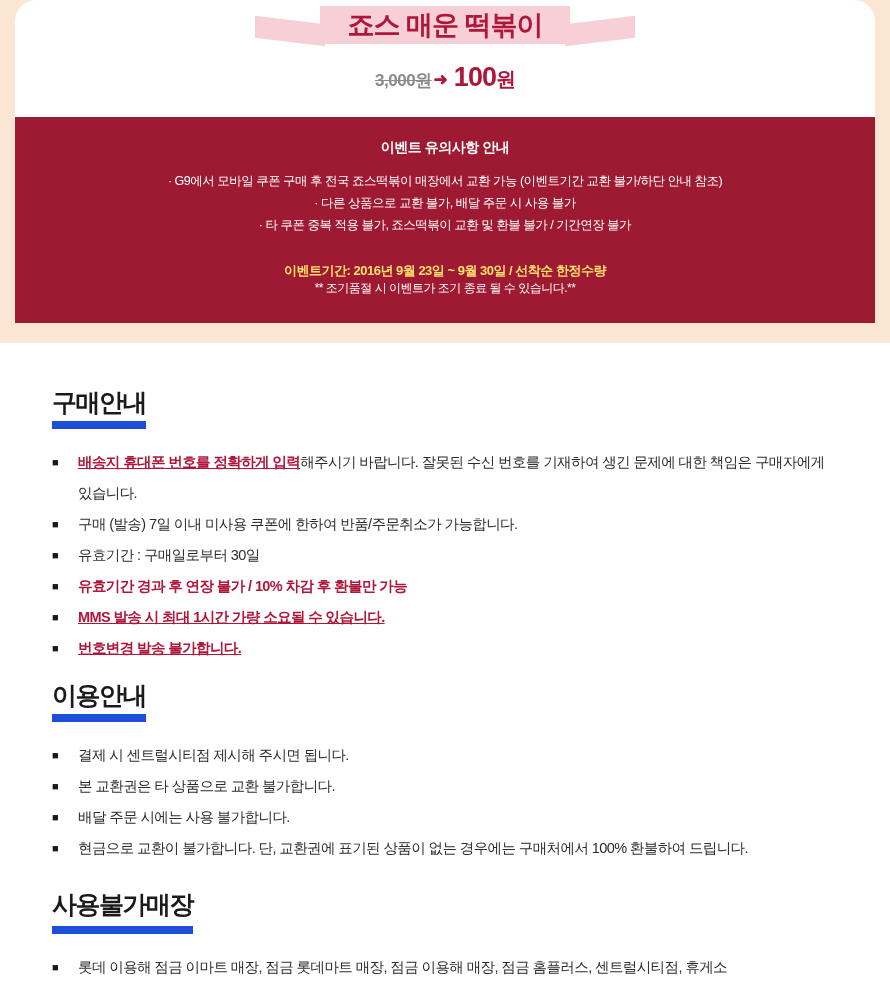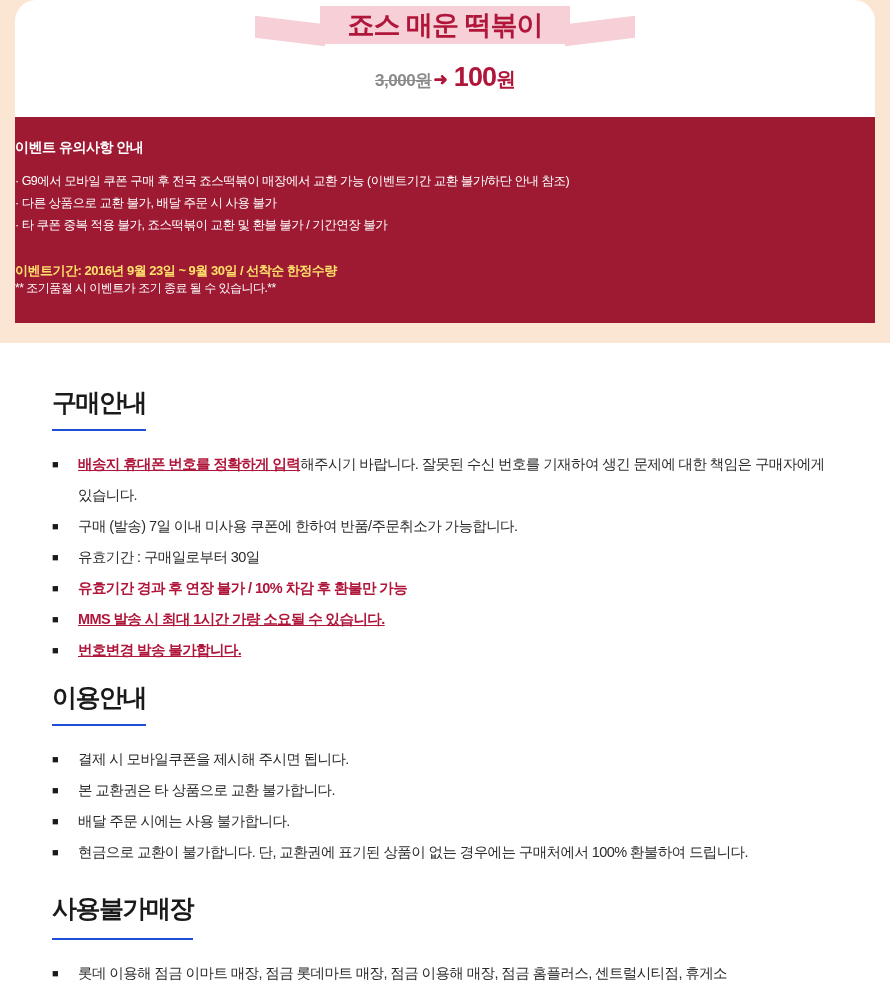--- a/index.html
+++ b/index.html
@@ -105,20 +105,21 @@
     font-size: 20px;
   }
 
   
   .notice {
     background: #9e1a33;
     color: #ffffff;
     width: 860px;
     margin: 0 auto;
     padding: 22px 0 26px 0;
+    text-align: center;
   }
   .notice-title {
     font-size: 14px;
     font-weight: bold;
     letter-spacing: -0.5px;
     margin-bottom: 13px;
   }
   .notice-line {
     font-size: 12.5px;
     line-height: 22px;
@@ -140,22 +141,22 @@
   .content {
     padding: 44px 52px 0 52px;
   }
   h2.sec-title {
     font-size: 25px;
     font-weight: bold;
     color: #1a1a1a;
     letter-spacing: -1.5px;
     margin: 0 0 18px 0;
     display: inline-block;
-    border-bottom: 2px solid #1d4ed8;
-    padding-bottom: 12px;
+    border-bottom: 8px solid #1d4ed8;
+    padding-bottom: 4px;
     line-height: 30px;
   }
   .sec + .sec { margin-top: 16px; }
   ul.items {
     list-style: none;
     margin: 0;
     padding: 0;
   }
   ul.items li {
     font-size: 14.5px;
@@ -227,21 +228,21 @@
         <li><span class="bullet">■</span><span>유효기간 : 구매일로부터 30일</span></li>
         <li><span class="bullet">■</span><span class="em-red-nolink">유효기간 경과 후 연장 불가 / 10% 차감 후 환불만 가능</span></li>
         <li><span class="bullet">■</span><span class="em-red">MMS 발송 시 최대 1시간 가량 소요될 수 있습니다.</span></li>
         <li><span class="bullet">■</span><span class="em-red">번호변경 발송 불가합니다.</span></li>
       </ul>
   </div>
 
   <div class="sec">
     <h2 class="sec-title">이용안내</h2>
     <ul class="items" id="list-1">
-        <li><span class="bullet">■</span><span>결제 시 모바일쿠폰을 제시해 주시면 됩니다.</span></li>
+        <li><span class="bullet">■</span><span>결제 시 센트럴시티점 제시해 주시면 됩니다.</span></li>
         <li><span class="bullet">■</span><span>본 교환권은 타 상품으로 교환 불가합니다.</span></li>
         <li><span class="bullet">■</span><span>배달 주문 시에는 사용 불가합니다.</span></li>
         <li><span class="bullet">■</span><span>현금으로 교환이 불가합니다. 단, 교환권에 표기된 상품이 없는 경우에는 구매처에서 100% 환불하여 드립니다.</span></li>
       </ul>
   </div>
 
   <div class="sec sec-stores">
     <h2 class="sec-title">사용불가매장</h2>
     <ul class="items" id="list-2">
         <li class="truncated"><span class="bullet">■</span><span>롯데 이용해 점금 이마트 매장, 점금 롯데마트 매장, 점금 이용해 매장, 점금 홈플러스, 센트럴시티점, 휴게소</span></li>

